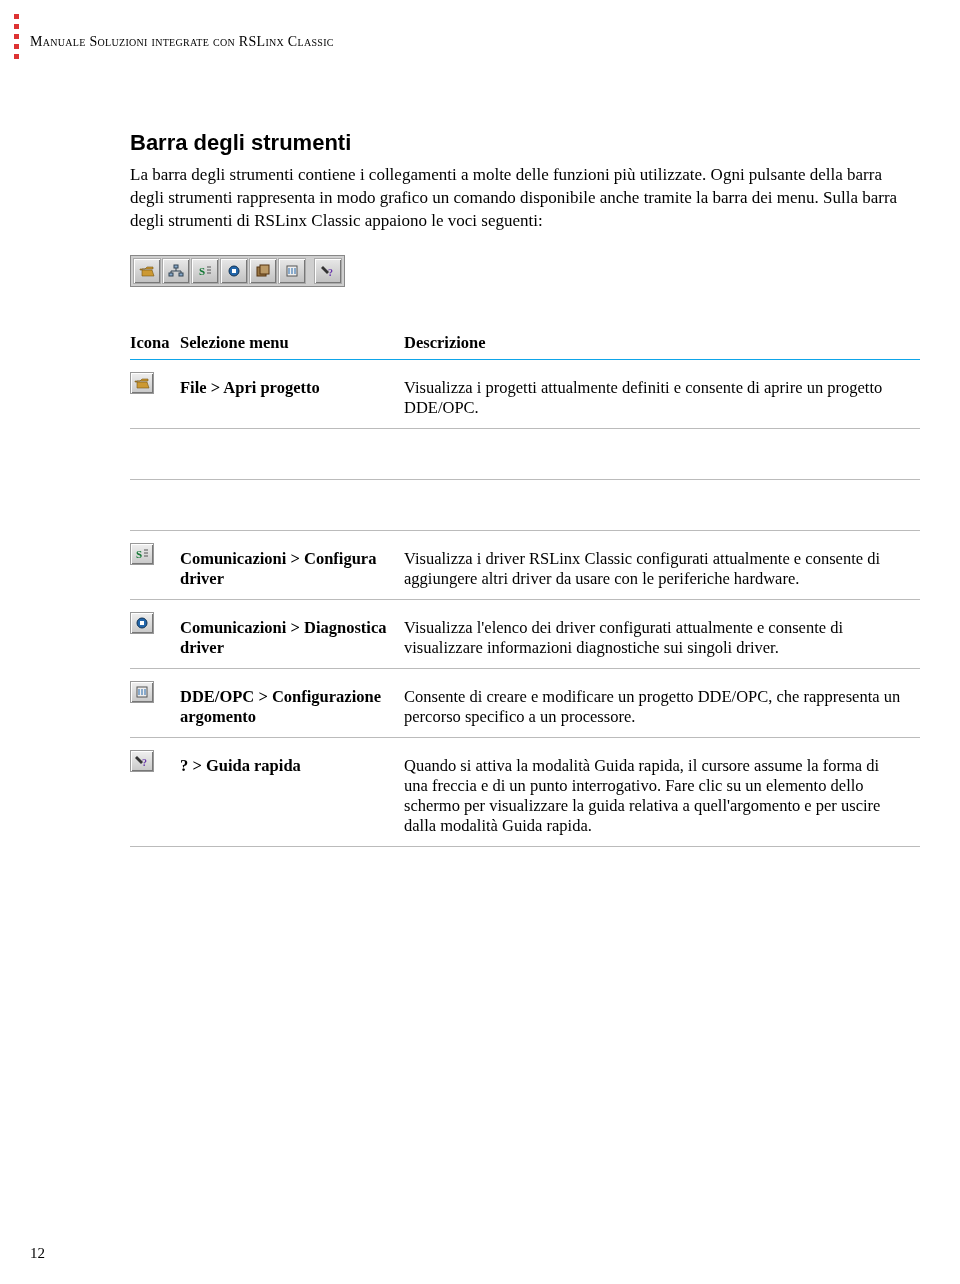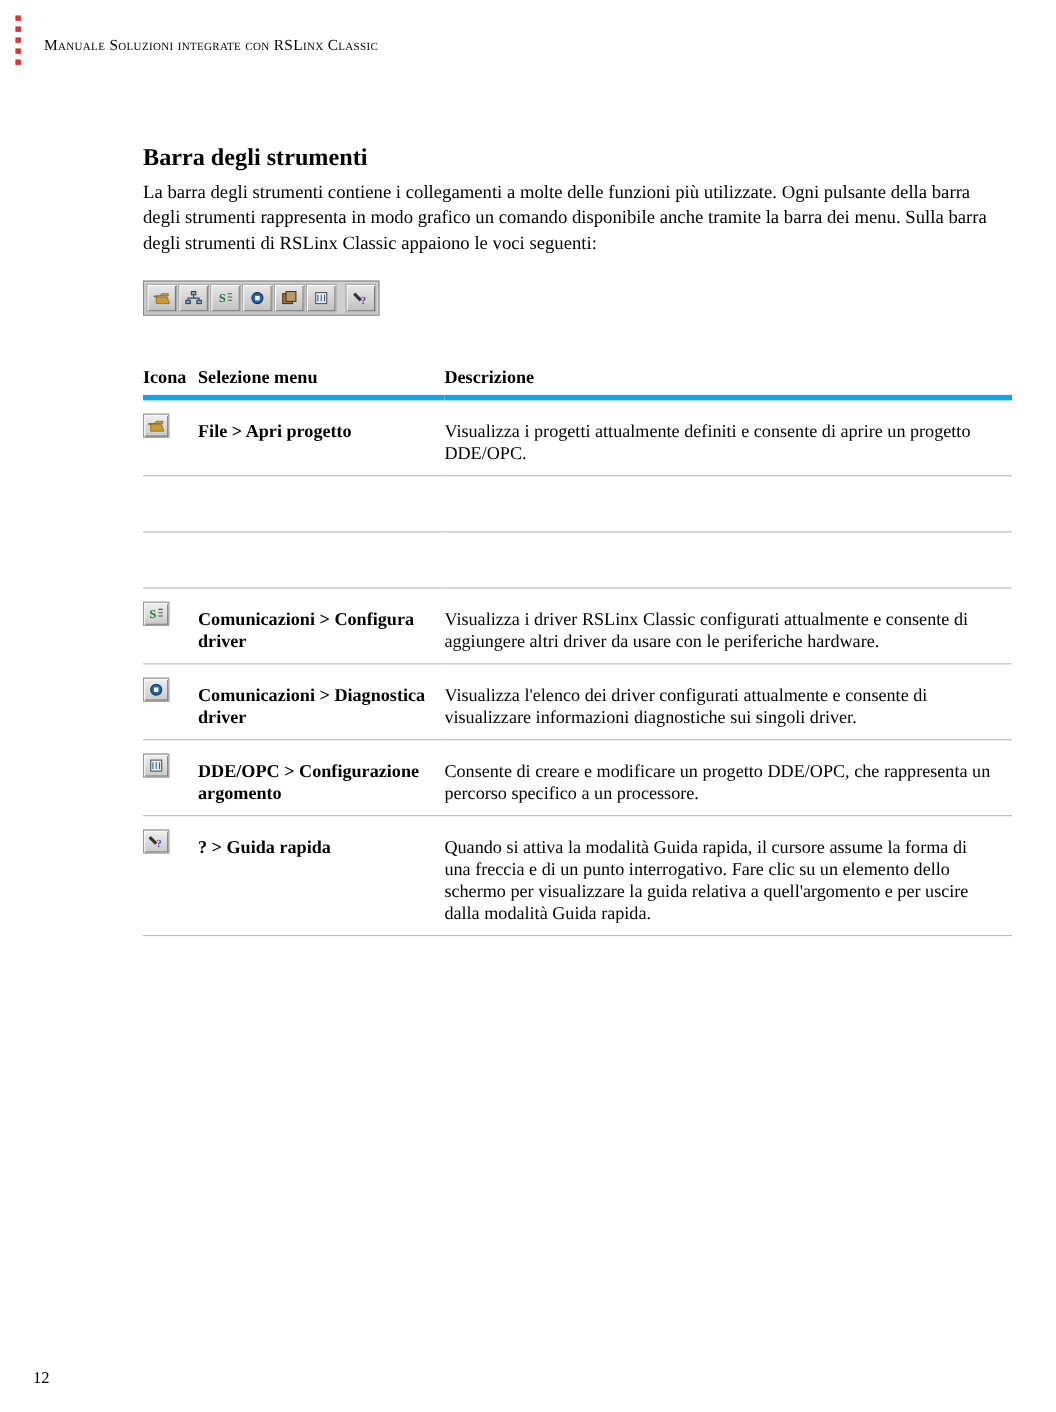--- a/index.html
+++ b/index.html
@@ -20,28 +20,27 @@
     flex-direction:column;
     gap:5px;
   }
   .left-dots span {
     width:5px; height:5px; background:#d33; display:block;
   }
   .header-line {
     font-variant: small-caps;
     font-size: 14px;
     letter-spacing: 0.3px;
-    margin-left: 10px;
     margin-top: 4px;
   }
   .section {
     margin: 80px 0 0 100px;
   }
   h2.section-title {
-    font-family: Liberation Serif, serif;
+    font-family: Liberation Sans, sans-serif;
     font-weight: bold;
     font-size: 22px;
     margin: 0 0 8px 0;
   }
   p.intro {
     font-family: "Times New Roman", Times, serif;
     font-size: 17px;
     line-height: 1.35;
     margin: 1px 0 18px 0;
   }
@@ -64,21 +63,21 @@
 
   table.icon-table {
     border-collapse: collapse;
     width: 100%;
     font-size: 16.5px;
   }
   table.icon-table th {
     text-align:left;
     font-weight:bold;
     padding: 6px 10px 6px 0;
-    border-bottom: 5px solid #0ea5e9;
+    border-bottom: 1px solid #0ea5e9;
     vertical-align: bottom;
   }
   table.icon-table td {
     padding: 18px 14px 10px 0;
     border-bottom: 1px solid #bbb;
     vertical-align: top;
   }
   table.icon-table td.icon-cell {
     width:36px;
     vertical-align: top;

